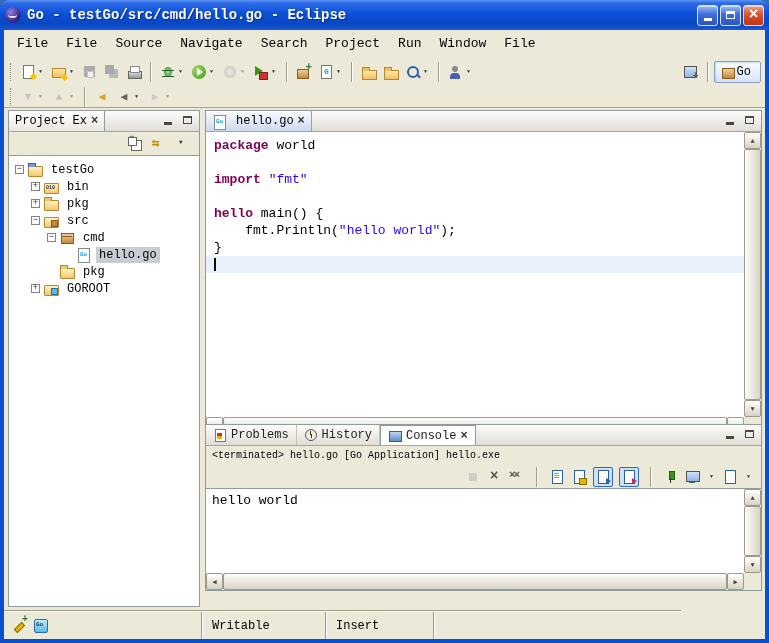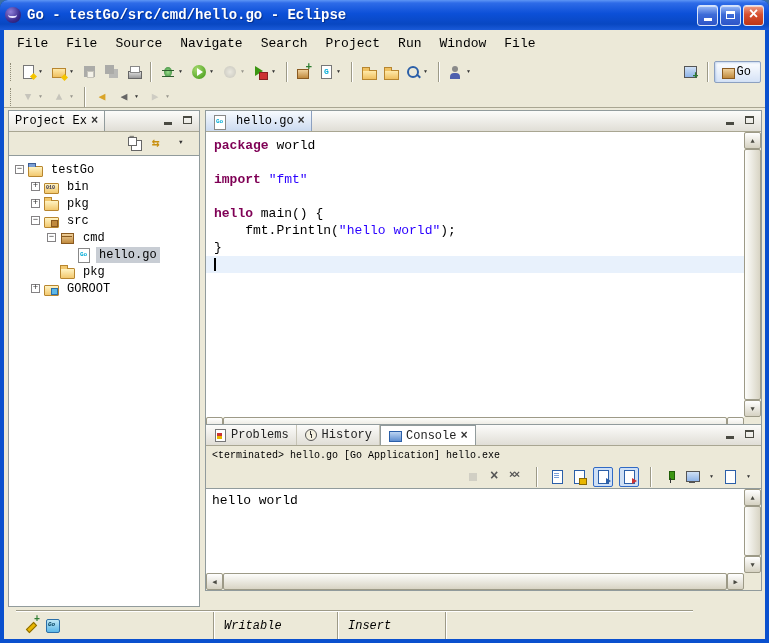--- a/index.html
+++ b/index.html
@@ -179,21 +179,21 @@
   .cico-arr-r::after { content:""; position:absolute; right:0; bottom:1px; border-left:5px solid #C33; border-top:3px solid transparent; border-bottom:3px solid transparent; }
   .cico-pin::before { content:""; position:absolute; left:6px; top:2px; width:4px; height:7px; background:#3C9612; border:1px solid #205E08; }
   .cico-pin::after { content:""; position:absolute; left:7px; top:9px; width:1px; height:5px; background:#333; }
   .cico-mon::before { content:""; position:absolute; left:1px; top:2px; width:12px; height:9px; border:1px solid #555; background:linear-gradient(#CFE0F5,#8FB4E8); }
   .cico-mon::after { content:""; position:absolute; left:4px; top:12px; width:6px; height:2px; background:#555; }
   .pressedbox { border:1px solid #316AC5; background:#CFE0F5; border-radius:2px; padding:1px; display:flex; }
   .console-output { position:absolute; left:0; top:63px; right:0; bottom:0; background:#fff; border-top:1px solid #919B9C; }
   .console-text { position:absolute; left:0; top:0; right:17px; bottom:17px; padding:4px 6px; font-size:13px; }
 
   
-  .statusbar { position:absolute; left:12px; top:581px; width:677px; height:28px; background:#ECE9D8; border-top:1px solid #fff; box-shadow:0 -1px 0 #9D9A87; display:flex; align-items:stretch; font-size:12px;font-style:italic; }
+  .statusbar { position:absolute; left:0; top:581px; width:677px; height:28px; background:#ECE9D8; border-top:1px solid #fff; box-shadow:0 -1px 0 #9D9A87; display:flex; align-items:stretch; font-size:12px; }
   .status-trim { width:197px; display:flex; align-items:center; gap:6px; padding-left:8px; }
   .sseg { border-left:1px solid #9D9A87; box-shadow:inset 1px 0 0 #fff; display:flex; align-items:center; padding-left:10px; }
   .sseg-w { width:124px; } .sseg-i { width:108px; } .sseg-rest { flex:1; }
   .trim-ico { width:15px; height:15px; position:relative; display:inline-block; }
   .trim-fast::before { content:""; position:absolute; left:2px; top:7px; width:9px; height:3px; background:#E8B600; border:1px solid #8A6A00; transform:rotate(-45deg); }
   .trim-fast::after { content:"+"; position:absolute; right:-1px; top:-4px; color:#2E7D32; font-weight:bold; font-size:10px; }
   .trim-go::before { content:""; position:absolute; left:1px; top:1px; width:12px; height:12px; background:linear-gradient(#BFE8F5,#5CB8E8); border:1px solid #2B6FA8; border-radius:2px; }
   .trim-go::after { content:"Go"; position:absolute; left:3px; top:3px; font-size:6px; font-weight:bold; color:#06425E; }
 </style>
 </head>

